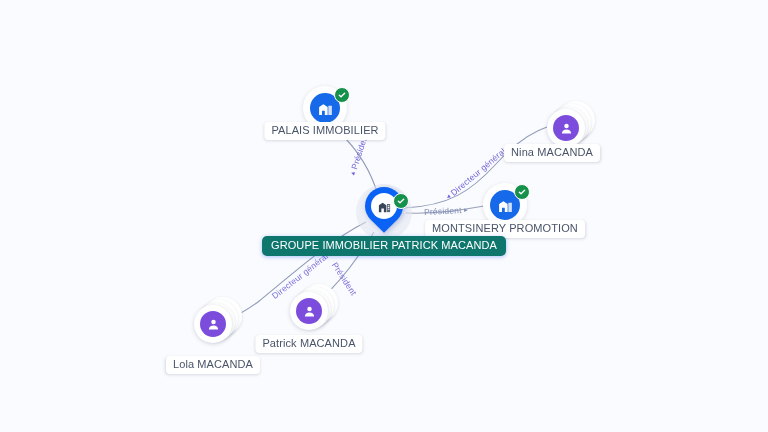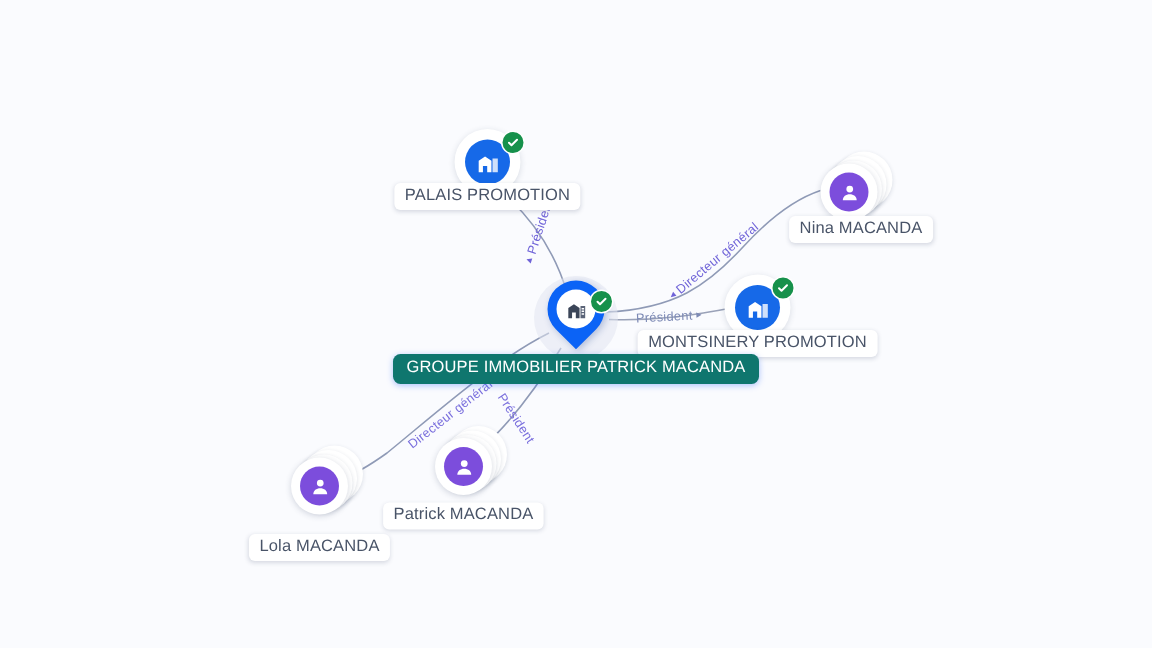--- a/index.html
+++ b/index.html
@@ -211,21 +211,21 @@
           <path d="M16 21V8h5v13zM17.2 10h2.6v1.6h-2.6zM17.2 12.8h2.6v1.6h-2.6zM17.2 15.6h2.6v1.6h-2.6z" fill="#cfe0fb"></path>
         </svg>
       </div>
     </div>
     <div class="badge" style="left:9px; top:-21px;">
       <svg width="8" height="8" viewBox="0 0 24 24" fill="none" stroke="#ffffff" stroke-width="4" stroke-linecap="round" stroke-linejoin="round">
         <path d="M4 12.5l5 5L20 6.5"></path>
       </svg>
     </div>
   </div>
-  <div class="label" style="left:325px; top:122px;">PALAIS PROMOTION</div>
+  <div class="label" style="left:325px; top:122px;">PALAIS IMMOBILIER</div>
 
   <div class="node" style="left:505px; top:205px;">
     <div class="co-circle">
       <div class="disc">
         <svg width="17" height="17" viewBox="0 0 24 24" fill="#ffffff">
           <path d="M3 21V10l6-4 6 4v11h-4v-6H7v6z"></path>
           <path d="M16 21V8h5v13zM17.2 10h2.6v1.6h-2.6zM17.2 12.8h2.6v1.6h-2.6zM17.2 15.6h2.6v1.6h-2.6z" fill="#cfe0fb"></path>
         </svg>
       </div>
     </div>
@@ -245,21 +245,21 @@
     </div>
     <div class="p-main">
       <div class="disc">
         <svg width="15" height="15" viewBox="0 0 24 24" fill="#ffffff">
           <circle cx="12" cy="8" r="3.6"></circle>
           <path d="M4.6 20c0-4.1 3.3-6.4 7.4-6.4s7.4 2.3 7.4 6.4z"></path>
         </svg>
       </div>
     </div>
   </div>
-  <div class="label" style="left:574px; top:144px;">Nina MACANDA</div>
+  <div class="label" style="left:552px; top:144px;">Nina MACANDA</div>
 
   <div class="node" style="left:309px; top:311px;">
     <div class="p-stack">
       <div class="p-card" style="left:-9px; top:-27px;"></div>
       <div class="p-card" style="left:-13px; top:-24px;"></div>
       <div class="p-card" style="left:-16px; top:-21px;"></div>
     </div>
     <div class="p-main">
       <div class="disc">
         <svg width="15" height="15" viewBox="0 0 24 24" fill="#ffffff">

